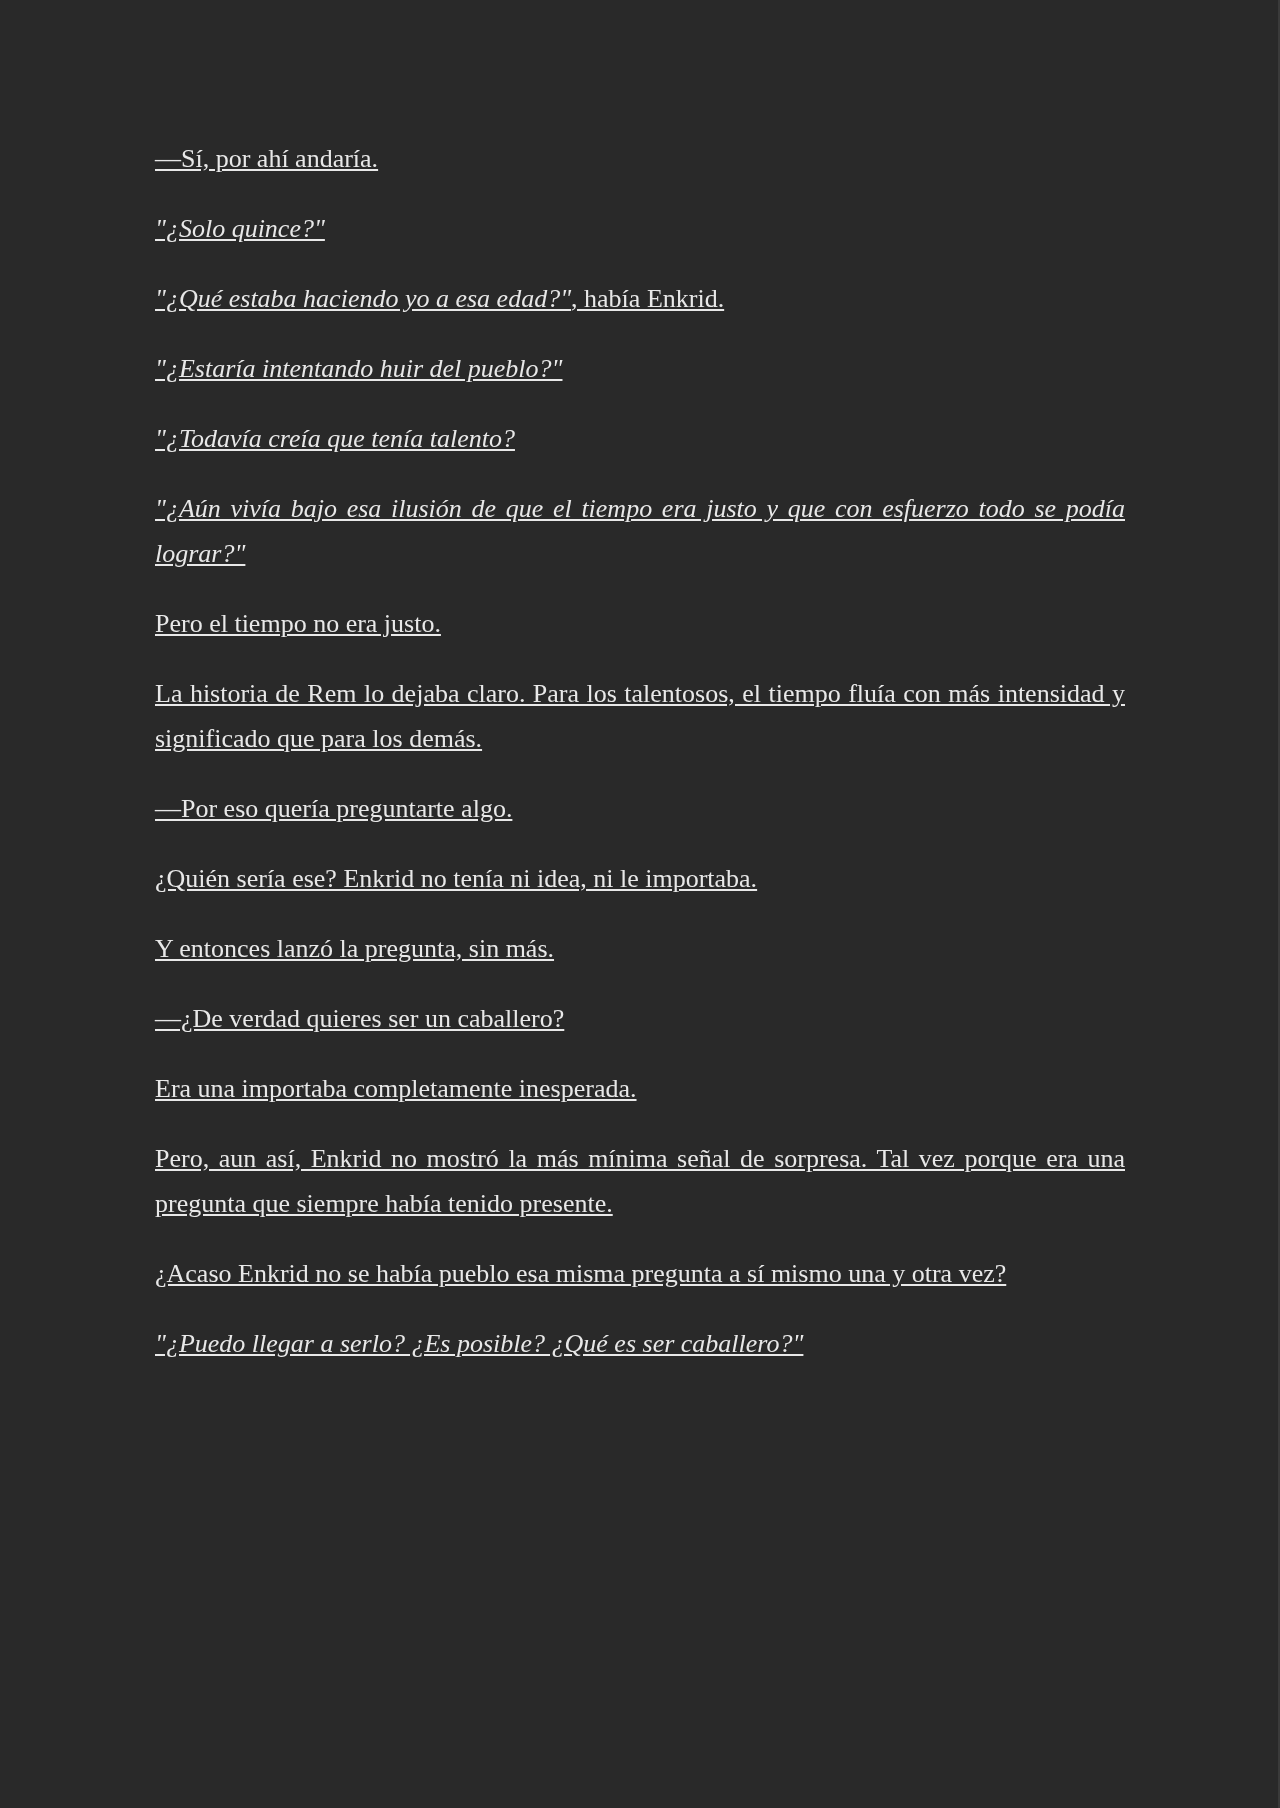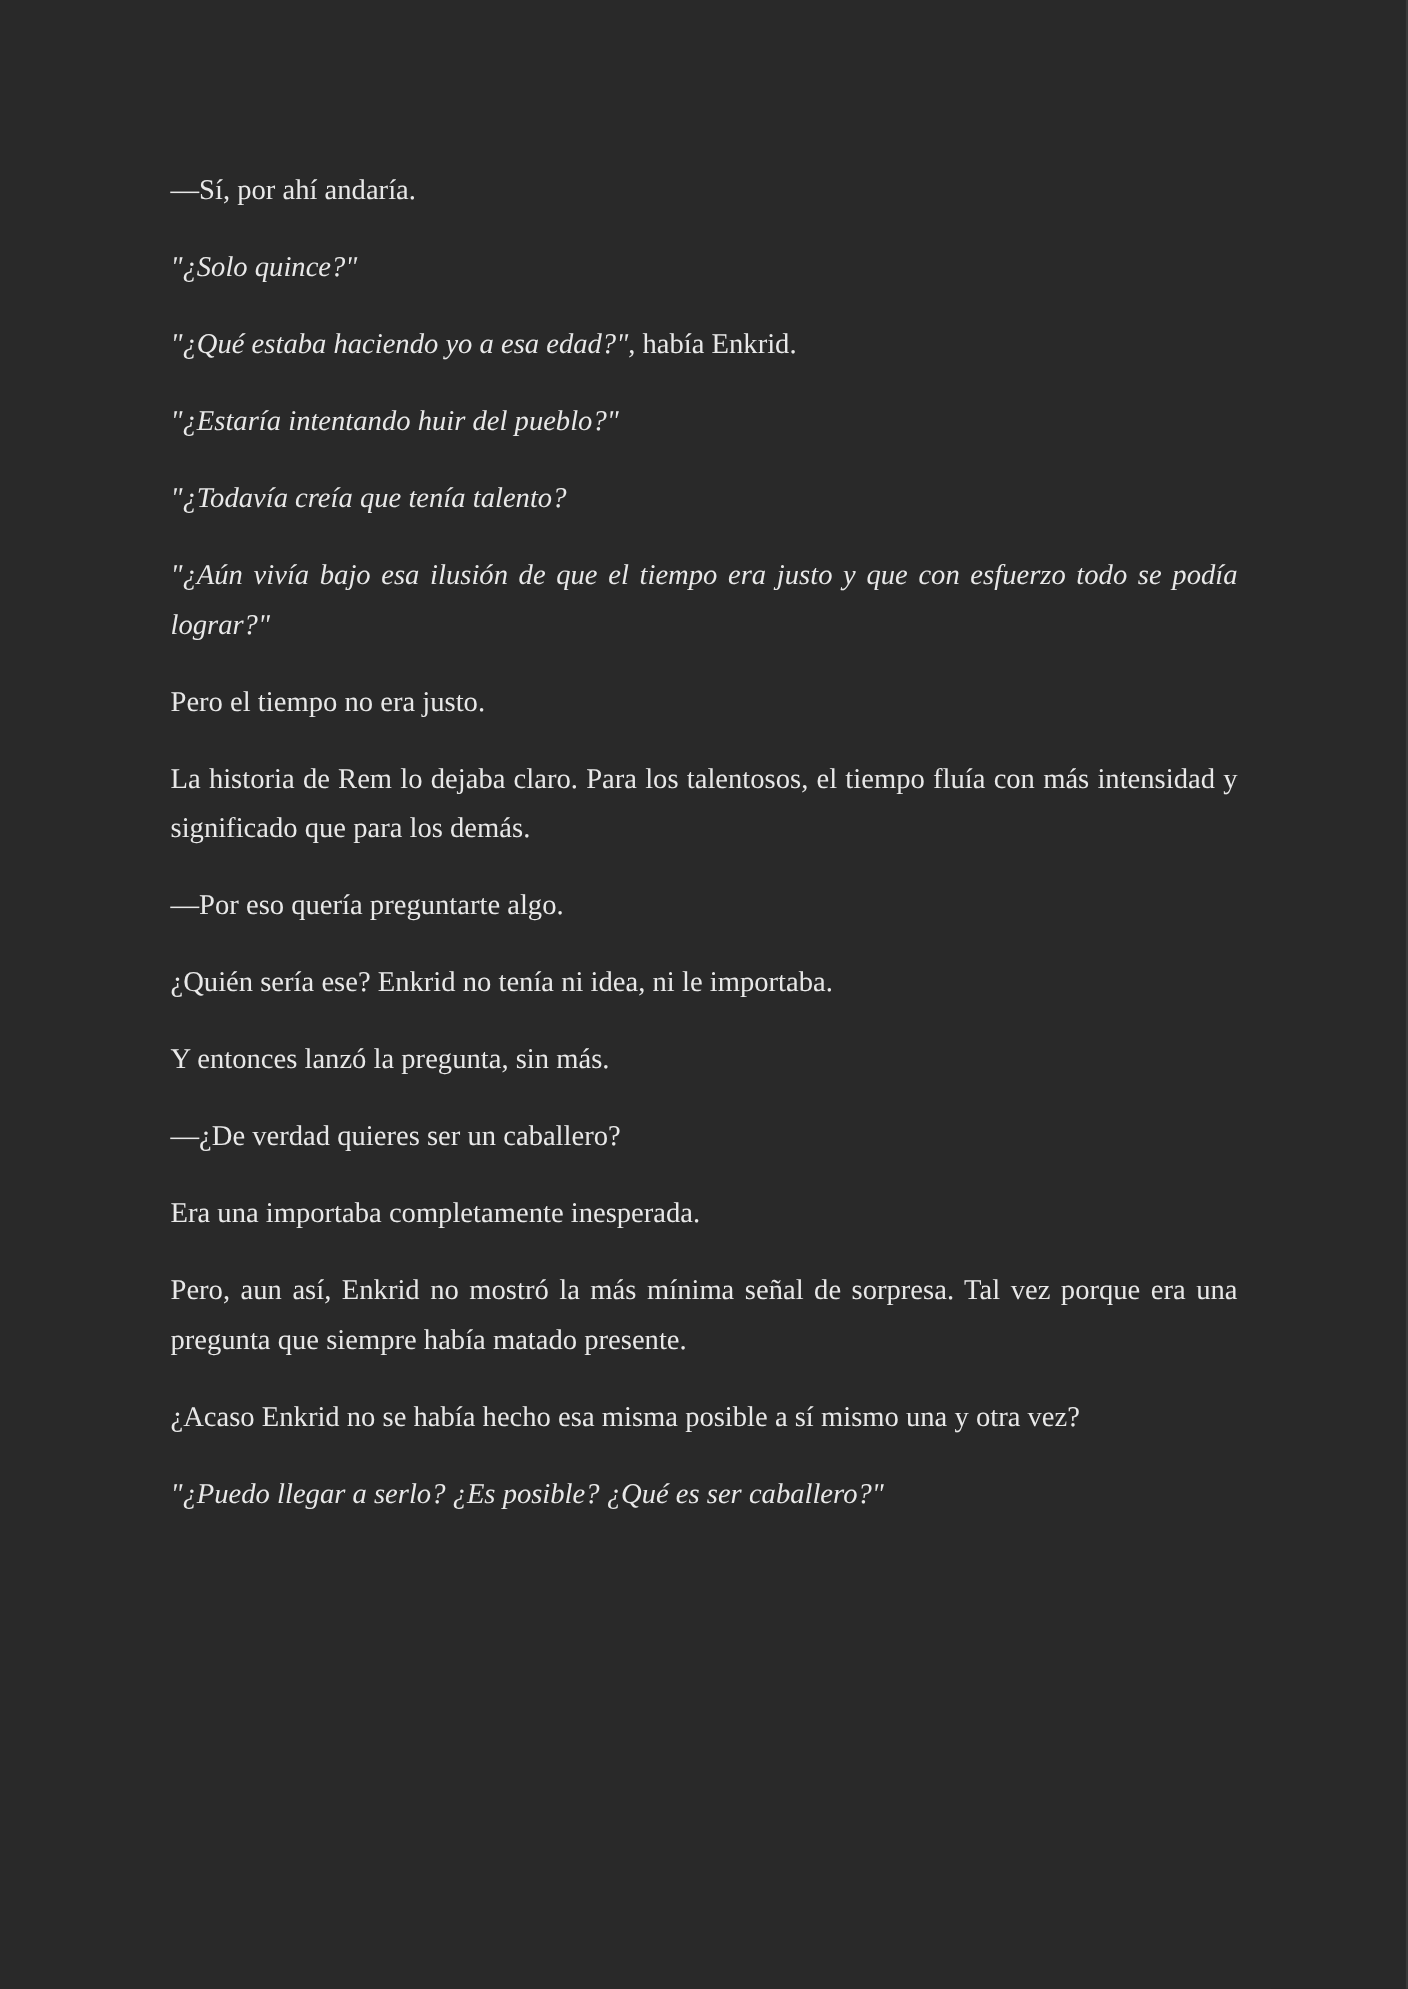--- a/index.html
+++ b/index.html
@@ -19,22 +19,23 @@
     position: absolute;
     top: 0;
     right: 0;
     width: 2px;
     height: 1808px;
     background: #3a3a3a;
   }
   .reader {
     position: absolute;
     left: 155px;
-    top: 150px;
+    top: 136px;
     width: 970px;
+    text-decoration: underline;
   }
   .para {
     margin: 0 0 25px 0;
     font-size: 26px;
     line-height: 45px;
     text-align: justify;
   }
   .para.italic {
     font-style: italic;
   }
@@ -52,18 +53,18 @@
   <p class="para italic">"¿Estaría intentando huir del pueblo?"</p>
   <p class="para italic">"¿Todavía creía que tenía talento?</p>
   <p class="para italic">"¿Aún vivía bajo esa ilusión de que el tiempo era justo y que con esfuerzo todo se podía lograr?"</p>
   <p class="para">Pero el tiempo no era justo.</p>
   <p class="para">La historia de Rem lo dejaba claro. Para los talentosos, el tiempo fluía con más intensidad y significado que para los demás.</p>
   <p class="para">—Por eso quería preguntarte algo.</p>
   <p class="para">¿Quién sería ese? Enkrid no tenía ni idea, ni le importaba.</p>
   <p class="para">Y entonces lanzó la pregunta, sin más.</p>
   <p class="para">—¿De verdad quieres ser un caballero?</p>
   <p class="para">Era una importaba completamente inesperada.</p>
-  <p class="para">Pero, aun así, Enkrid no mostró la más mínima señal de sorpresa. Tal vez porque era una pregunta que siempre había matado presente.</p>
-  <p class="para">¿Acaso Enkrid no se había hecho esa misma posible a sí mismo una y otra vez?</p>
+  <p class="para">Pero, aun así, Enkrid no mostró la más mínima señal de sorpresa. Tal vez porque era una pregunta que siempre había tenido presente.</p>
+  <p class="para">¿Acaso Enkrid no se había pueblo esa misma pregunta a sí mismo una y otra vez?</p>
   <p class="para italic">"¿Puedo llegar a serlo? ¿Es posible? ¿Qué es ser caballero?"</p>
 </div>
 
 <div class="edge-strip"></div>
 
 </body></html>

